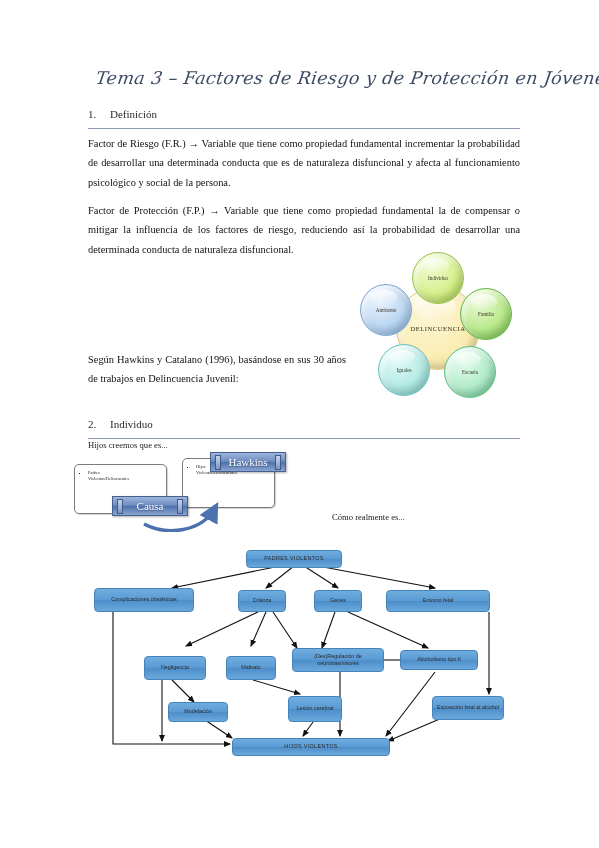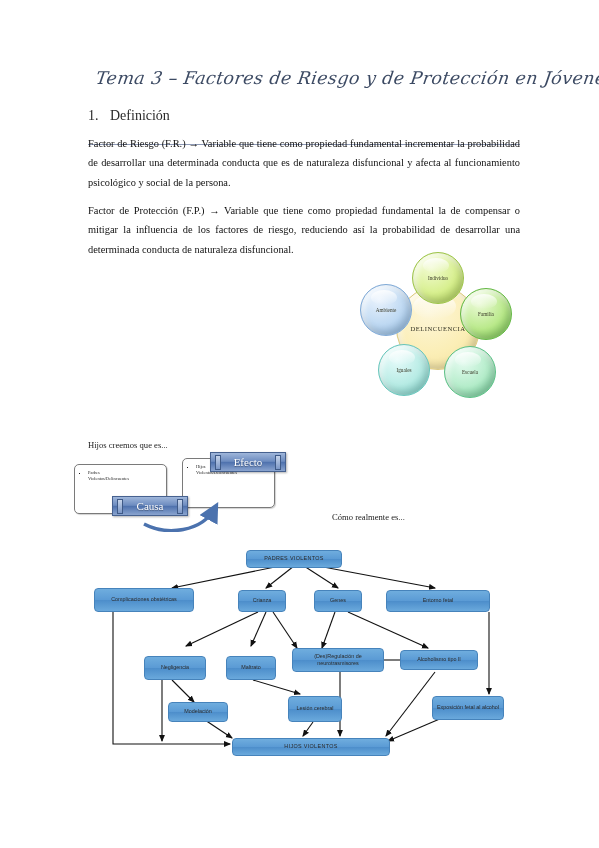--- a/index.html
+++ b/index.html
@@ -35,24 +35,24 @@
     letter-spacing: 0.4px;
     transform: skewX(-8deg);
     white-space: nowrap;
   }
 
   
   .section-head {
     position: absolute;
     left: 88px;
     width: 432px;
-    font-size: 14px;
+    font-size: 11px;
     color: #2a2a2a;
     border-bottom: 1px solid #8d99b5;
-    padding-bottom: 20px;
+    padding-bottom: 8px;
   }
   .section-head .num { display: inline-block; width: 22px; }
 
   
   .para {
     position: absolute;
     left: 88px;
     font-size: 10.4px;
     line-height: 1.85;
     text-align: justify;
@@ -229,20 +229,21 @@
   <div class="para" style="top:134px; width:432px;">
     <span>Factor de Riesgo (F.R.) → Variable que tiene como propiedad fundamental incrementar la</span>
     <span>probabilidad de desarrollar una determinada conducta que es de naturaleza disfuncional y afecta al funcionamiento psicológico y social de la persona.</span>
   </div>
 
   <div class="para" style="top:201px; width:432px;">
     <span>Factor de Protección (F.P.) → Variable que tiene como propiedad fundamental la de compensar</span>
     <span>o mitigar la influencia de los factores de riesgo, reduciendo así la probabilidad de desarrollar una determinada conducta de naturaleza disfuncional.</span>
   </div>
 
+  <div class="para" style="top:350px; width:258px;">Según Hawkins y Catalano (1996), basándose en sus 30 años de trabajos en Delincuencia Juvenil:</div>
 
   <div class="bubbles">
     <div class="bub bub-left">
         <span>Ambiente</span>
       </div>
     <div class="bub bub-bl">
         <span>Iguales</span>
       </div>
     <div class="bub bub-br">
         <span>Escuela</span>
@@ -251,20 +252,23 @@
         <span>Familia</span>
       </div>
     <div class="bub bub-top">
         <span>Individuo</span>
       </div>
     <div class="bub bub-center">
         <span>DELINCUENCIA</span>
       </div>
   </div>
 
+  <div class="section-head" style="top:418px">
+    <span class="num">2.</span><span>Individuo</span>
+  </div>
 
   <div class="caption" style="left:88px; top:440px;">Hijos creemos que es...</div>
   <div class="caption" style="left:308px; top:512px;margin-left:24px;">Cómo realmente es...</div>
 
   <div class="ce-wrap">
     <svg width="235" height="80" style="position:absolute;left:0;top:0;z-index:1;">
       <defs>
         <marker id="ceArrow" markerWidth="6" markerHeight="6" refX="4" refY="3" orient="auto">
           <path d="M0,0 L6,3 L0,6 z" fill="#4b72ae"></path>
         </marker>
@@ -280,21 +284,21 @@
     <div class="ce-box ce-box-2">
       <ul>
         <li><span>Hijos</span><br>
             <span>Violentos/Delincuentes</span></li>
       </ul>
     </div>
     <div class="ribbon ribbon-causa">
         <span>Causa</span>
       </div>
     <div class="ribbon ribbon-efecto">
-        <span>Efecto</span>
+        <span>Hawkins</span>
       </div>
   </div>
 
   <div class="flow">
     <svg viewBox="0 0 420 232">
       <defs>
         <marker id="fa" markerWidth="7" markerHeight="7" refX="5.5" refY="3" orient="auto">
           <path d="M0,0.3 L6.5,3 L0,5.7 z" fill="#111"></path>
         </marker>
       </defs>

